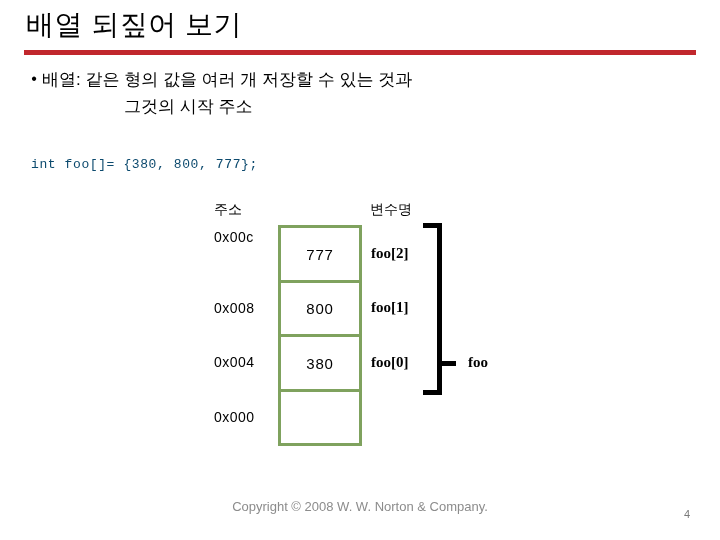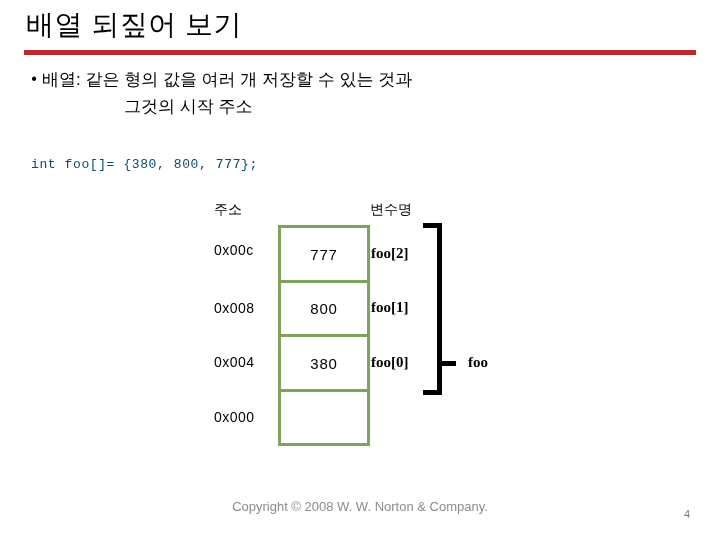--- a/index.html
+++ b/index.html
@@ -99,21 +99,21 @@
     white-space: nowrap;
   }
   #hdr-address { left: 214px; top: 200px; }
   #hdr-varname { left: 370px; top: 200px; }
 
   
   #mem-box {
     position: absolute;
     left: 278px;
     top: 225px;
-    width: 92px;
+    width: 84px;
     height: 221px;
     border: 3px solid #7FA25E;
     box-sizing: border-box;
     background: #ffffff;
   }
   .mem-cell {
     position: absolute;
     left: 0;
     width: 100%;
     box-sizing: border-box;
@@ -209,21 +209,21 @@
     </div>
   </div>
 
   <div id="code-line">int foo[]= {380, 800, 777};</div>
 
   <div id="diagram">
 
     <div class="col-header" id="hdr-address">주소</div>
     <div class="col-header" id="hdr-varname">변수명</div>
 
-    <div class="addr-label" style="top:242px;text-align:center;">0x00c</div>
+    <div class="addr-label" style="top:229px;text-align:center;">0x00c</div>
     <div class="addr-label" style="top:300px;">0x008</div>
     <div class="addr-label" style="top:354px;">0x004</div>
     <div class="addr-label" style="top:409px;">0x000</div>
 
     <div id="mem-box">
       <div class="mem-cell" style="top:0px;   height:55px;">
         <span class="val">777</span>
       </div>
       <div class="mem-cell" style="top:55px;  height:54px;">
         <span class="val">800</span>

